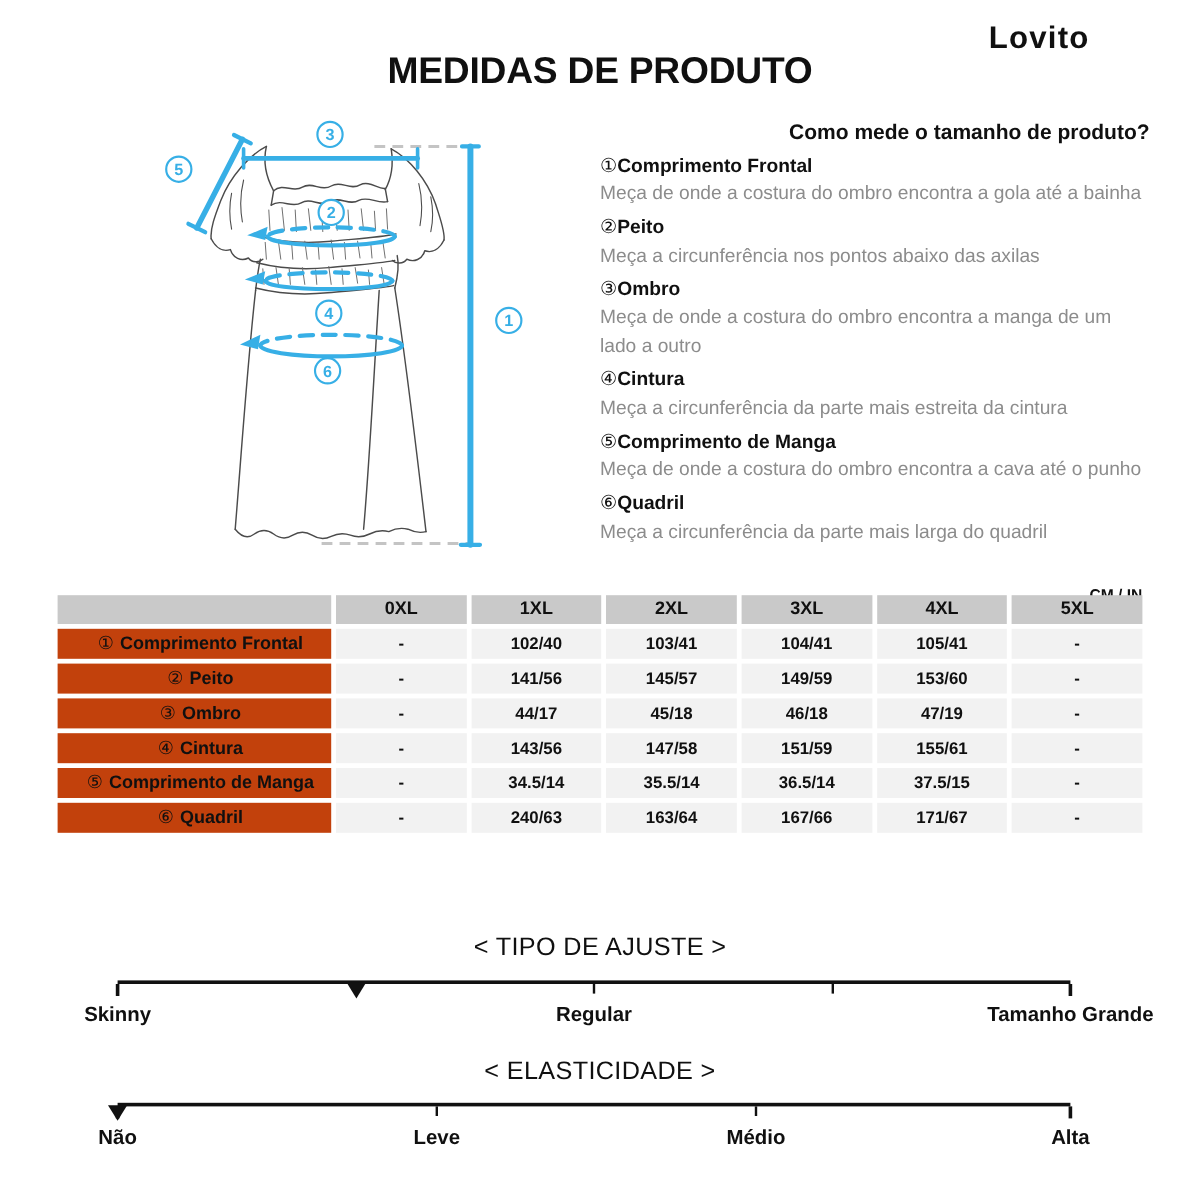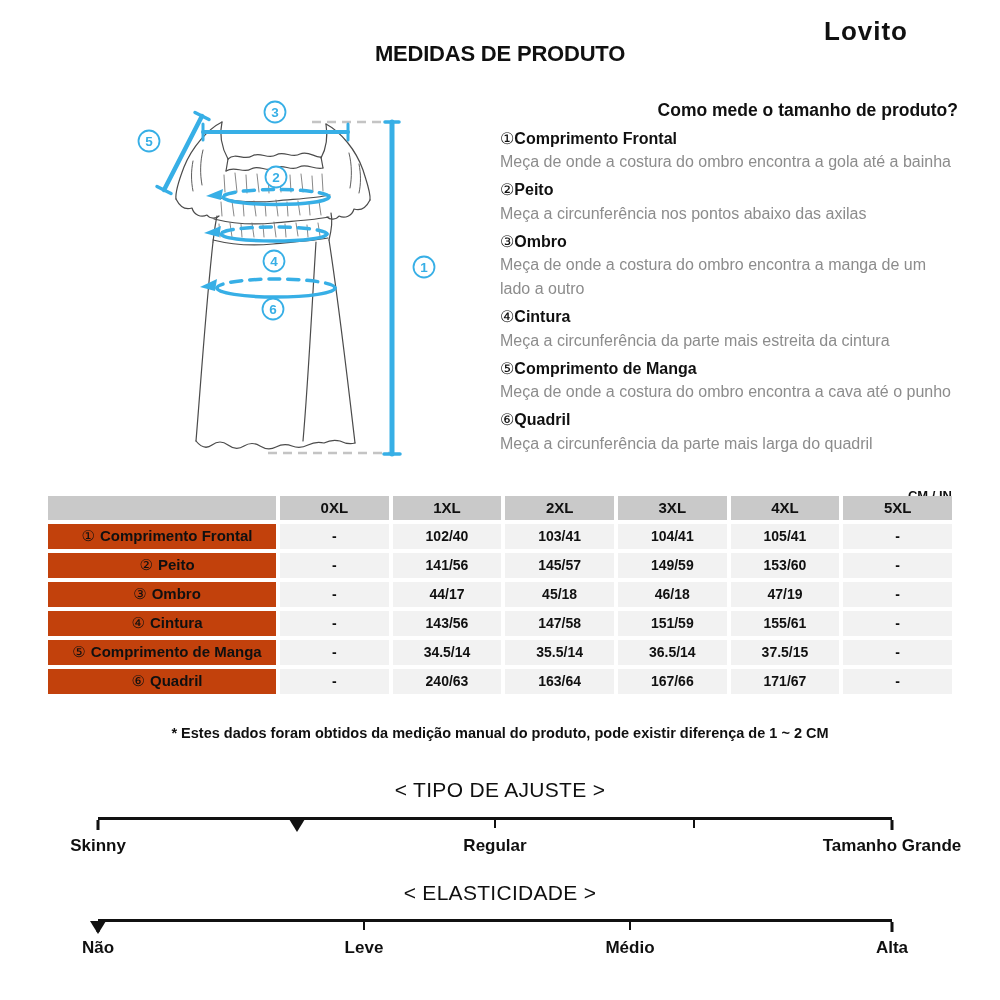--- a/index.html
+++ b/index.html
@@ -1,20 +1,20 @@
 <!DOCTYPE html>
 <html><head>
 <meta charset="utf-8">
 <style>
   html,body { margin:0; padding:0; background:#fff; }
   .page { position:relative; width:1000px; height:1000px; background:#fff;
           font-family:"Liberation Sans",sans-serif; color:#101010; overflow:hidden; }
 
   .main-title { position:absolute; top:41px; left:0; width:1000px; text-align:center;
-                font-size:22px; font-weight:800; letter-spacing:-0.2px; }
+                font-size:31px; font-weight:800; letter-spacing:-0.2px; }
   .brand { position:absolute; top:16px; right:92px; font-size:26px; font-weight:800; letter-spacing:1px; }
 
   .diagram { position:absolute; left:100px; top:95px; }
 
   .guide { position:absolute; left:500px; top:100px; width:458px; }
   .g-h { font-size:17.5px; font-weight:800; margin:0 0 8px 0;text-align:right; }
   .g-name { font-size:16px; font-weight:700; line-height:1.28; margin-top:6px; }
   .g-num { font-weight:400; }
   .g-desc { font-size:16px; color:#8c8c8c; line-height:1.5; margin-top:1px; }
 
@@ -251,21 +251,20 @@
         <td>-</td>
         <td>240/63</td>
         <td>163/64</td>
         <td>167/66</td>
         <td>171/67</td>
         <td>-</td>
       </tr>
     </tbody>
   </table>
 
-  <div class="footnote">* Estes dados foram obtidos da medição manual do produto, pode existir diferença de 1 ~ 2 CM</div>
 
   <div id="fit-title" class="scale-title">&lt; TIPO DE AJUSTE &gt;</div>
   <div id="fit-track" class="track">
     <div class="bar"></div>
     <div class="tick end" style="left:0%"></div>
     <div class="tick mid" style="left:25%"></div>
     <div class="tick mid" style="left:50%"></div>
     <div class="tick mid" style="left:75%"></div>
     <div class="tick end" style="left:100%"></div>
     <div class="marker" style="left:25%"></div>

